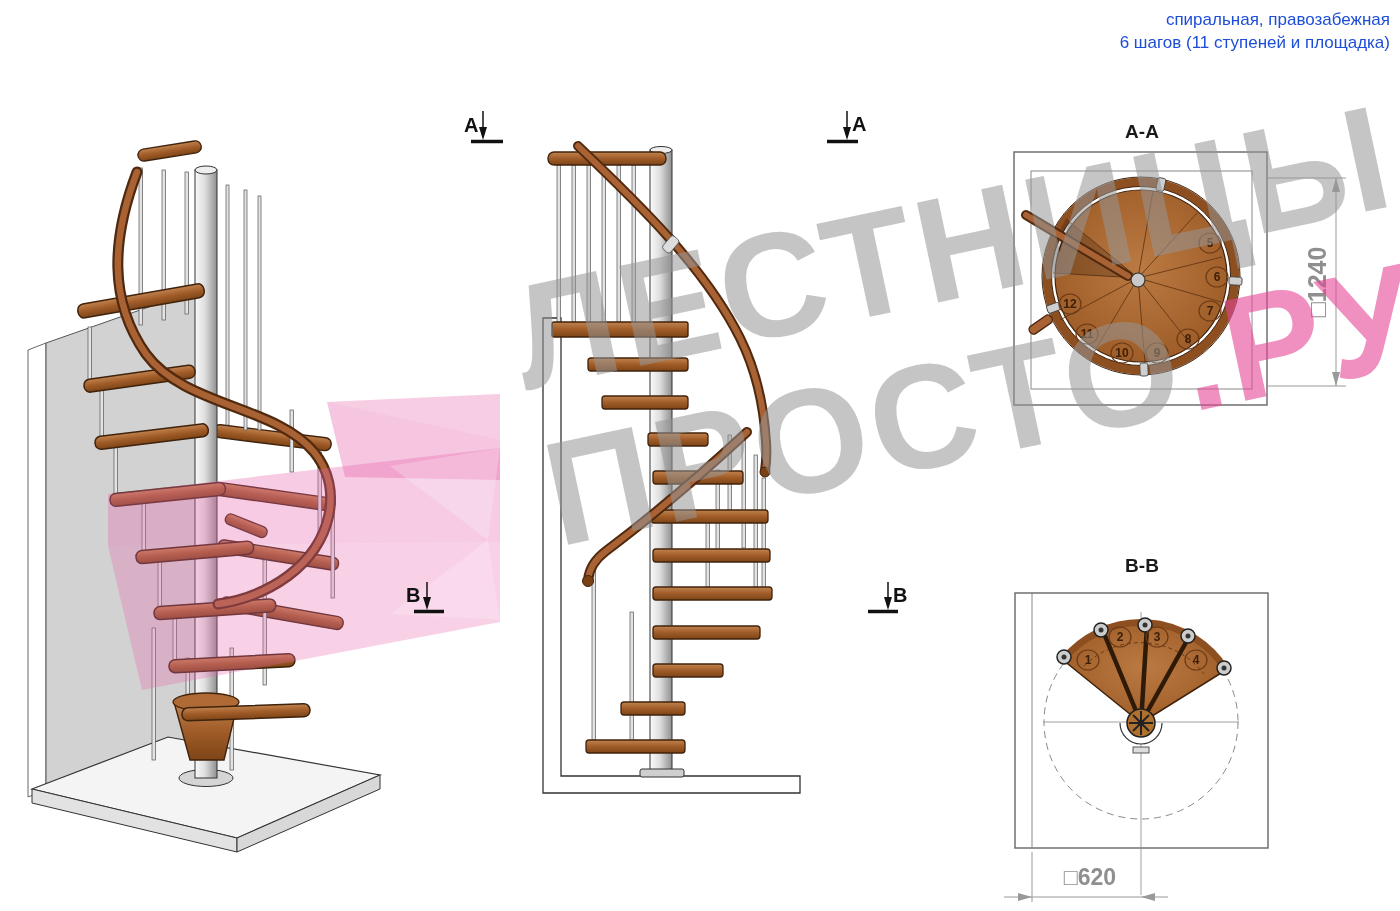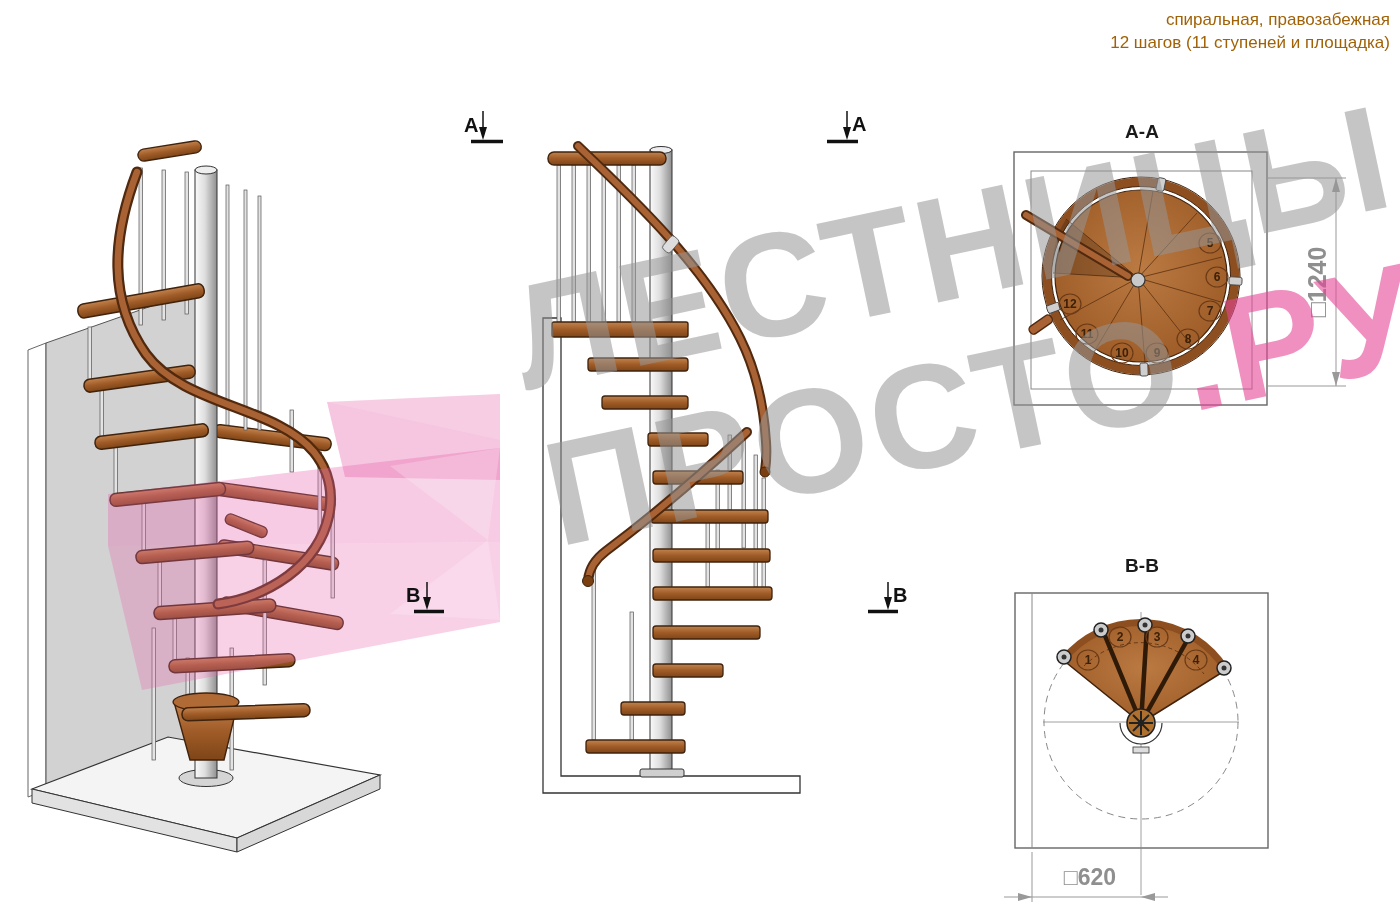--- a/index.html
+++ b/index.html
@@ -1,21 +1,21 @@
 <!DOCTYPE html>
 <html><head>
 <meta charset="utf-8">
 <style>
   html,body{margin:0;padding:0;background:#fff;}
   .canvas{position:relative;width:1400px;height:911px;background:#fff;overflow:hidden;
           font-family:"Liberation Sans",sans-serif;}
   .layer{position:absolute;left:0;top:0;width:1400px;height:911px;pointer-events:none;}
   .z1{z-index:1}.z5{z-index:5}.z6{z-index:6}
   .header-block{position:absolute;top:8px;right:10px;text-align:right;z-index:10;
-                font-size:17px;line-height:23px;color:#a16207;}
+                font-size:17px;line-height:23px;color:#1d4ed8;}
   .wm-text{position:absolute;left:498px;top:262px;width:1000px;z-index:5;
            transform:rotate(-12deg);transform-origin:0 0;
            font-weight:bold;font-size:148px;line-height:160px;letter-spacing:4px;
            color:rgba(150,150,150,0.55);white-space:nowrap;}
   .wm-pink{color:rgba(228,70,150,0.60);}
   svg text{font-family:"Liberation Sans",sans-serif;}
   .secTitle{font-size:19px;font-weight:bold;fill:#1a1a1a;}
   .dimTxt{font-size:25px;font-weight:bold;fill:#8f8f8f;}
   .dim620{font-size:23px;font-weight:bold;fill:#8f8f8f;}
   .stepNum{font-size:12px;font-weight:bold;fill:#3c2008;}
@@ -320,16 +320,16 @@
     <g>
       <line x1="888" y1="582" x2="888" y2="598" stroke="#111" stroke-width="1.5"></line>
       <polygon points="888,610 884,597 892,597" fill="#111"></polygon>
       <text class="mk" x="893" y="602">B</text>
       <line x1="868" y1="611.5" x2="898" y2="611.5" stroke="#111" stroke-width="3.5"></line>
     </g>
   </svg>
 
   <div class="header-block">
     <div>спиральная, правозабежная</div>
-    <div>12 шагов (11 ступеней и площадка)</div>
+    <div>6 шагов (11 ступеней и площадка)</div>
   </div>
 
 </div>
 
 </body></html>

